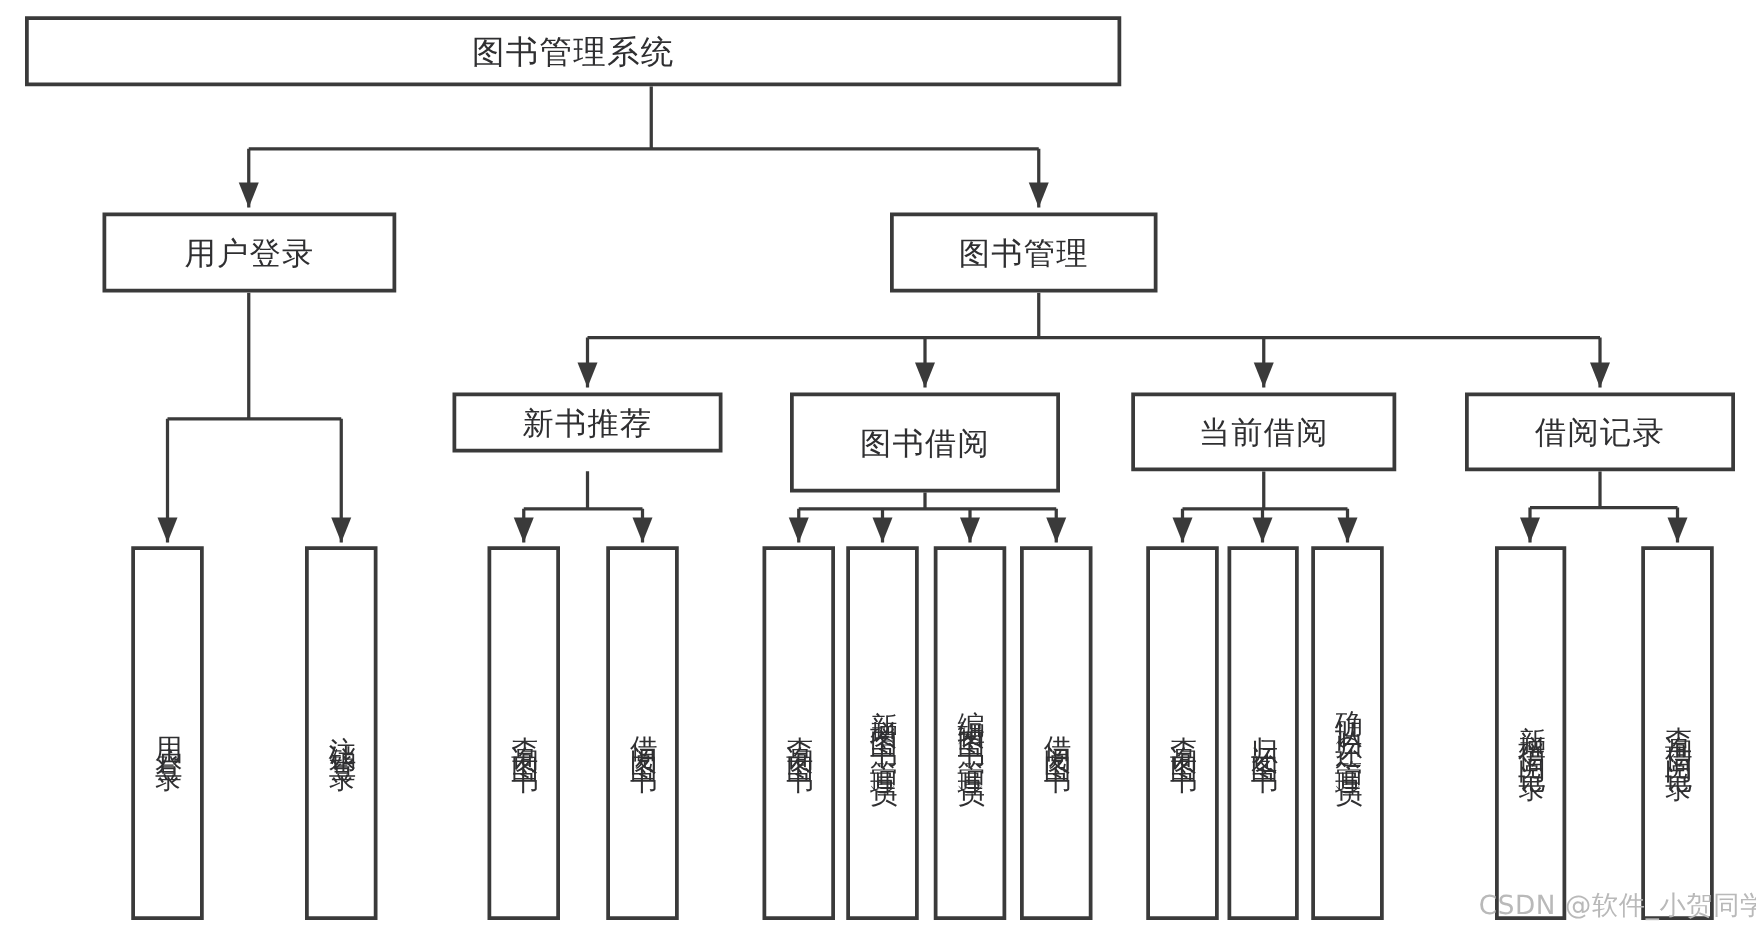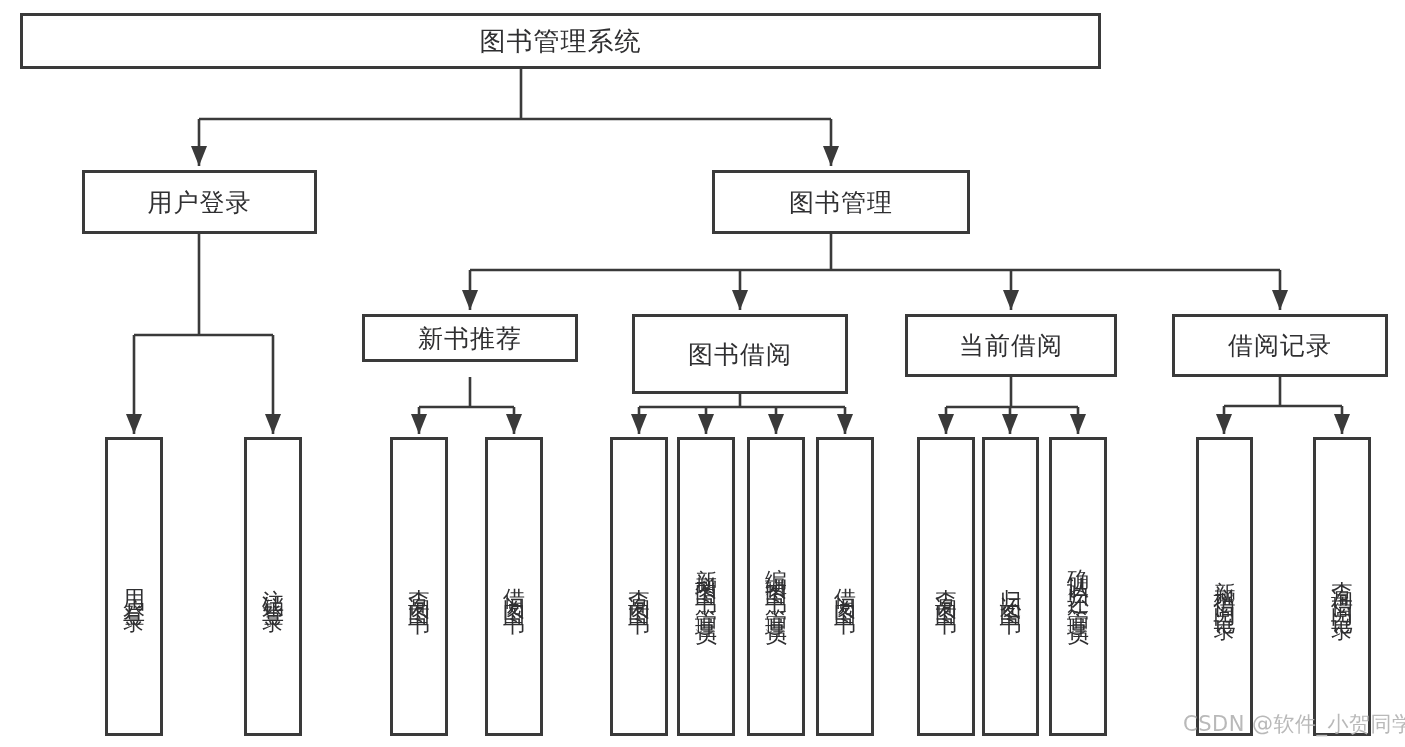--- a/index.html
+++ b/index.html
@@ -99,24 +99,24 @@
     <path class="ln" d="M1011,377 V407 M946,407 H1078"></path>
     <path class="ln" d="M946,407 V434" marker-end="url(#ah)"></path>
     <path class="ln" d="M1010,407 V434" marker-end="url(#ah)"></path>
     <path class="ln" d="M1078,407 V434" marker-end="url(#ah)"></path>
 
     <path class="ln" d="M1280,377 V406 M1224,406 H1342"></path>
     <path class="ln" d="M1224,406 V434" marker-end="url(#ah)"></path>
     <path class="ln" d="M1342,406 V434" marker-end="url(#ah)"></path>
   </svg>
 
-  <div class="node h root" style="left:20px; top:13px; width:1081px; height:56px;">图书管理系统</div>
+  <div class="node h root" style="left:20px; top:13px; width:877px; height:56px;">图书管理系统</div>
 
   <div class="node h" style="left:82px; top:170px; width:235px; height:64px;">用户登录</div>
-  <div class="node h" style="left:712px; top:170px; width:258px; height:64px;">图书管理</div>
+  <div class="node h" style="left:712px; top:170px; width:214px; height:64px;">图书管理</div>
 
   <div class="node h" style="left:362px; top:314px; width:216px; height:48px;">新书推荐</div>
   <div class="node h" style="left:632px; top:314px; width:216px; height:80px;">图书借阅</div>
   <div class="node h" style="left:905px; top:314px; width:212px; height:63px;text-align:right;">当前借阅</div>
   <div class="node h" style="left:1172px; top:314px; width:216px; height:63px;">借阅记录</div>
 
   <div class="node v" style="left:105px; top:437px; width:58px; height:299px;">用户登录</div>
   <div class="node v" style="left:244px; top:437px; width:58px; height:299px;">注销登录</div>
 
   <div class="node v" style="left:390px; top:437px; width:58px; height:299px;">查询图书</div>

